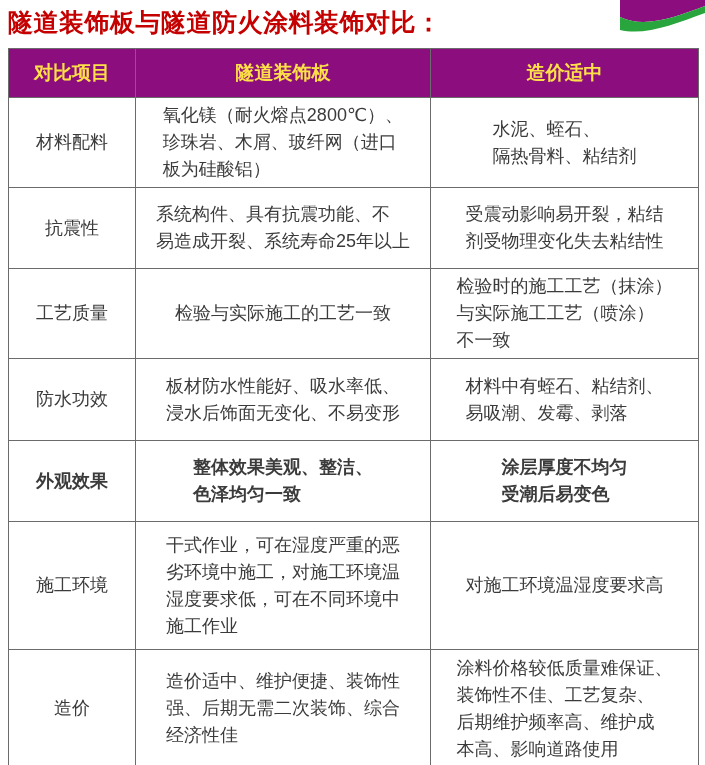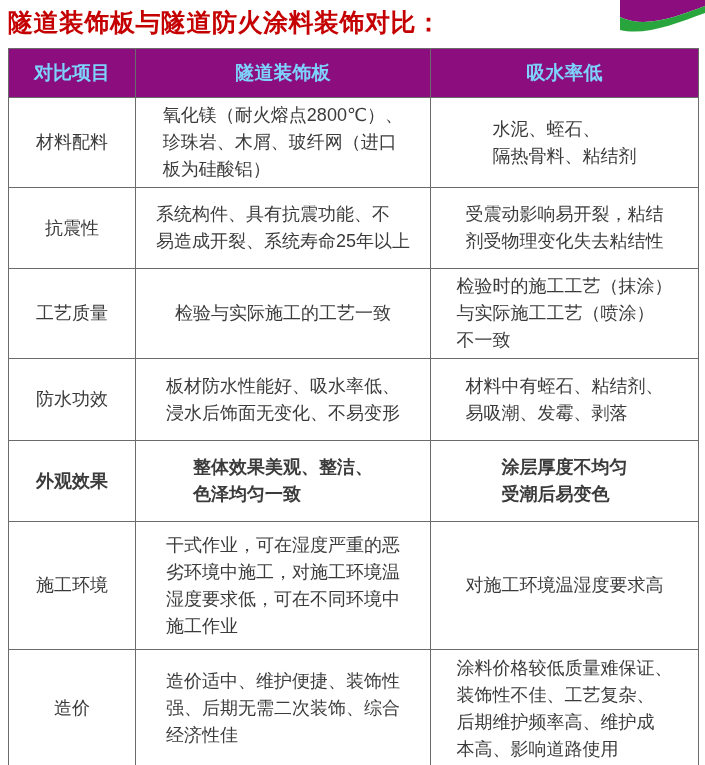--- a/index.html
+++ b/index.html
@@ -29,21 +29,21 @@
     table-layout: fixed;
   }
   .compare col.c1 { width: 127px; }
   .compare col.c2 { width: 295px; }
   .compare col.c3 { width: 268px; }
 
   .compare th, .compare td { border: 1px solid #6b6b6b; padding: 4px 8px; }
 
   .compare thead th {
     background: #8c0d7e;
-    color: #7dd3fc;
+    color: #fde047;
     font-size: 19px;
     font-weight: bold;
     height: 40px;
   }
 
   .compare td {
     font-size: 18px;
     color: #3b3b3b;
     text-align: center;
     vertical-align: middle;
@@ -79,21 +79,21 @@
   <table class="compare">
     <colgroup>
         <col class="c1">
         <col class="c2">
         <col class="c3">
       </colgroup>
     <thead>
       <tr>
         <th>对比项目</th>
         <th>隧道装饰板</th>
-        <th>吸水率低</th>
+        <th>造价适中</th>
       </tr>
     </thead>
     <tbody>
       <tr>
         <td class="item-col"><span class="cell-text">材料配料</span></td>
         <td><span class="cell-text">氧化镁（耐火熔点2800℃）、
 珍珠岩、木屑、玻纤网（进口
 板为硅酸铝）</span></td>
         <td><span class="cell-text">水泥、蛭石、
 隔热骨料、粘结剂</span></td>

